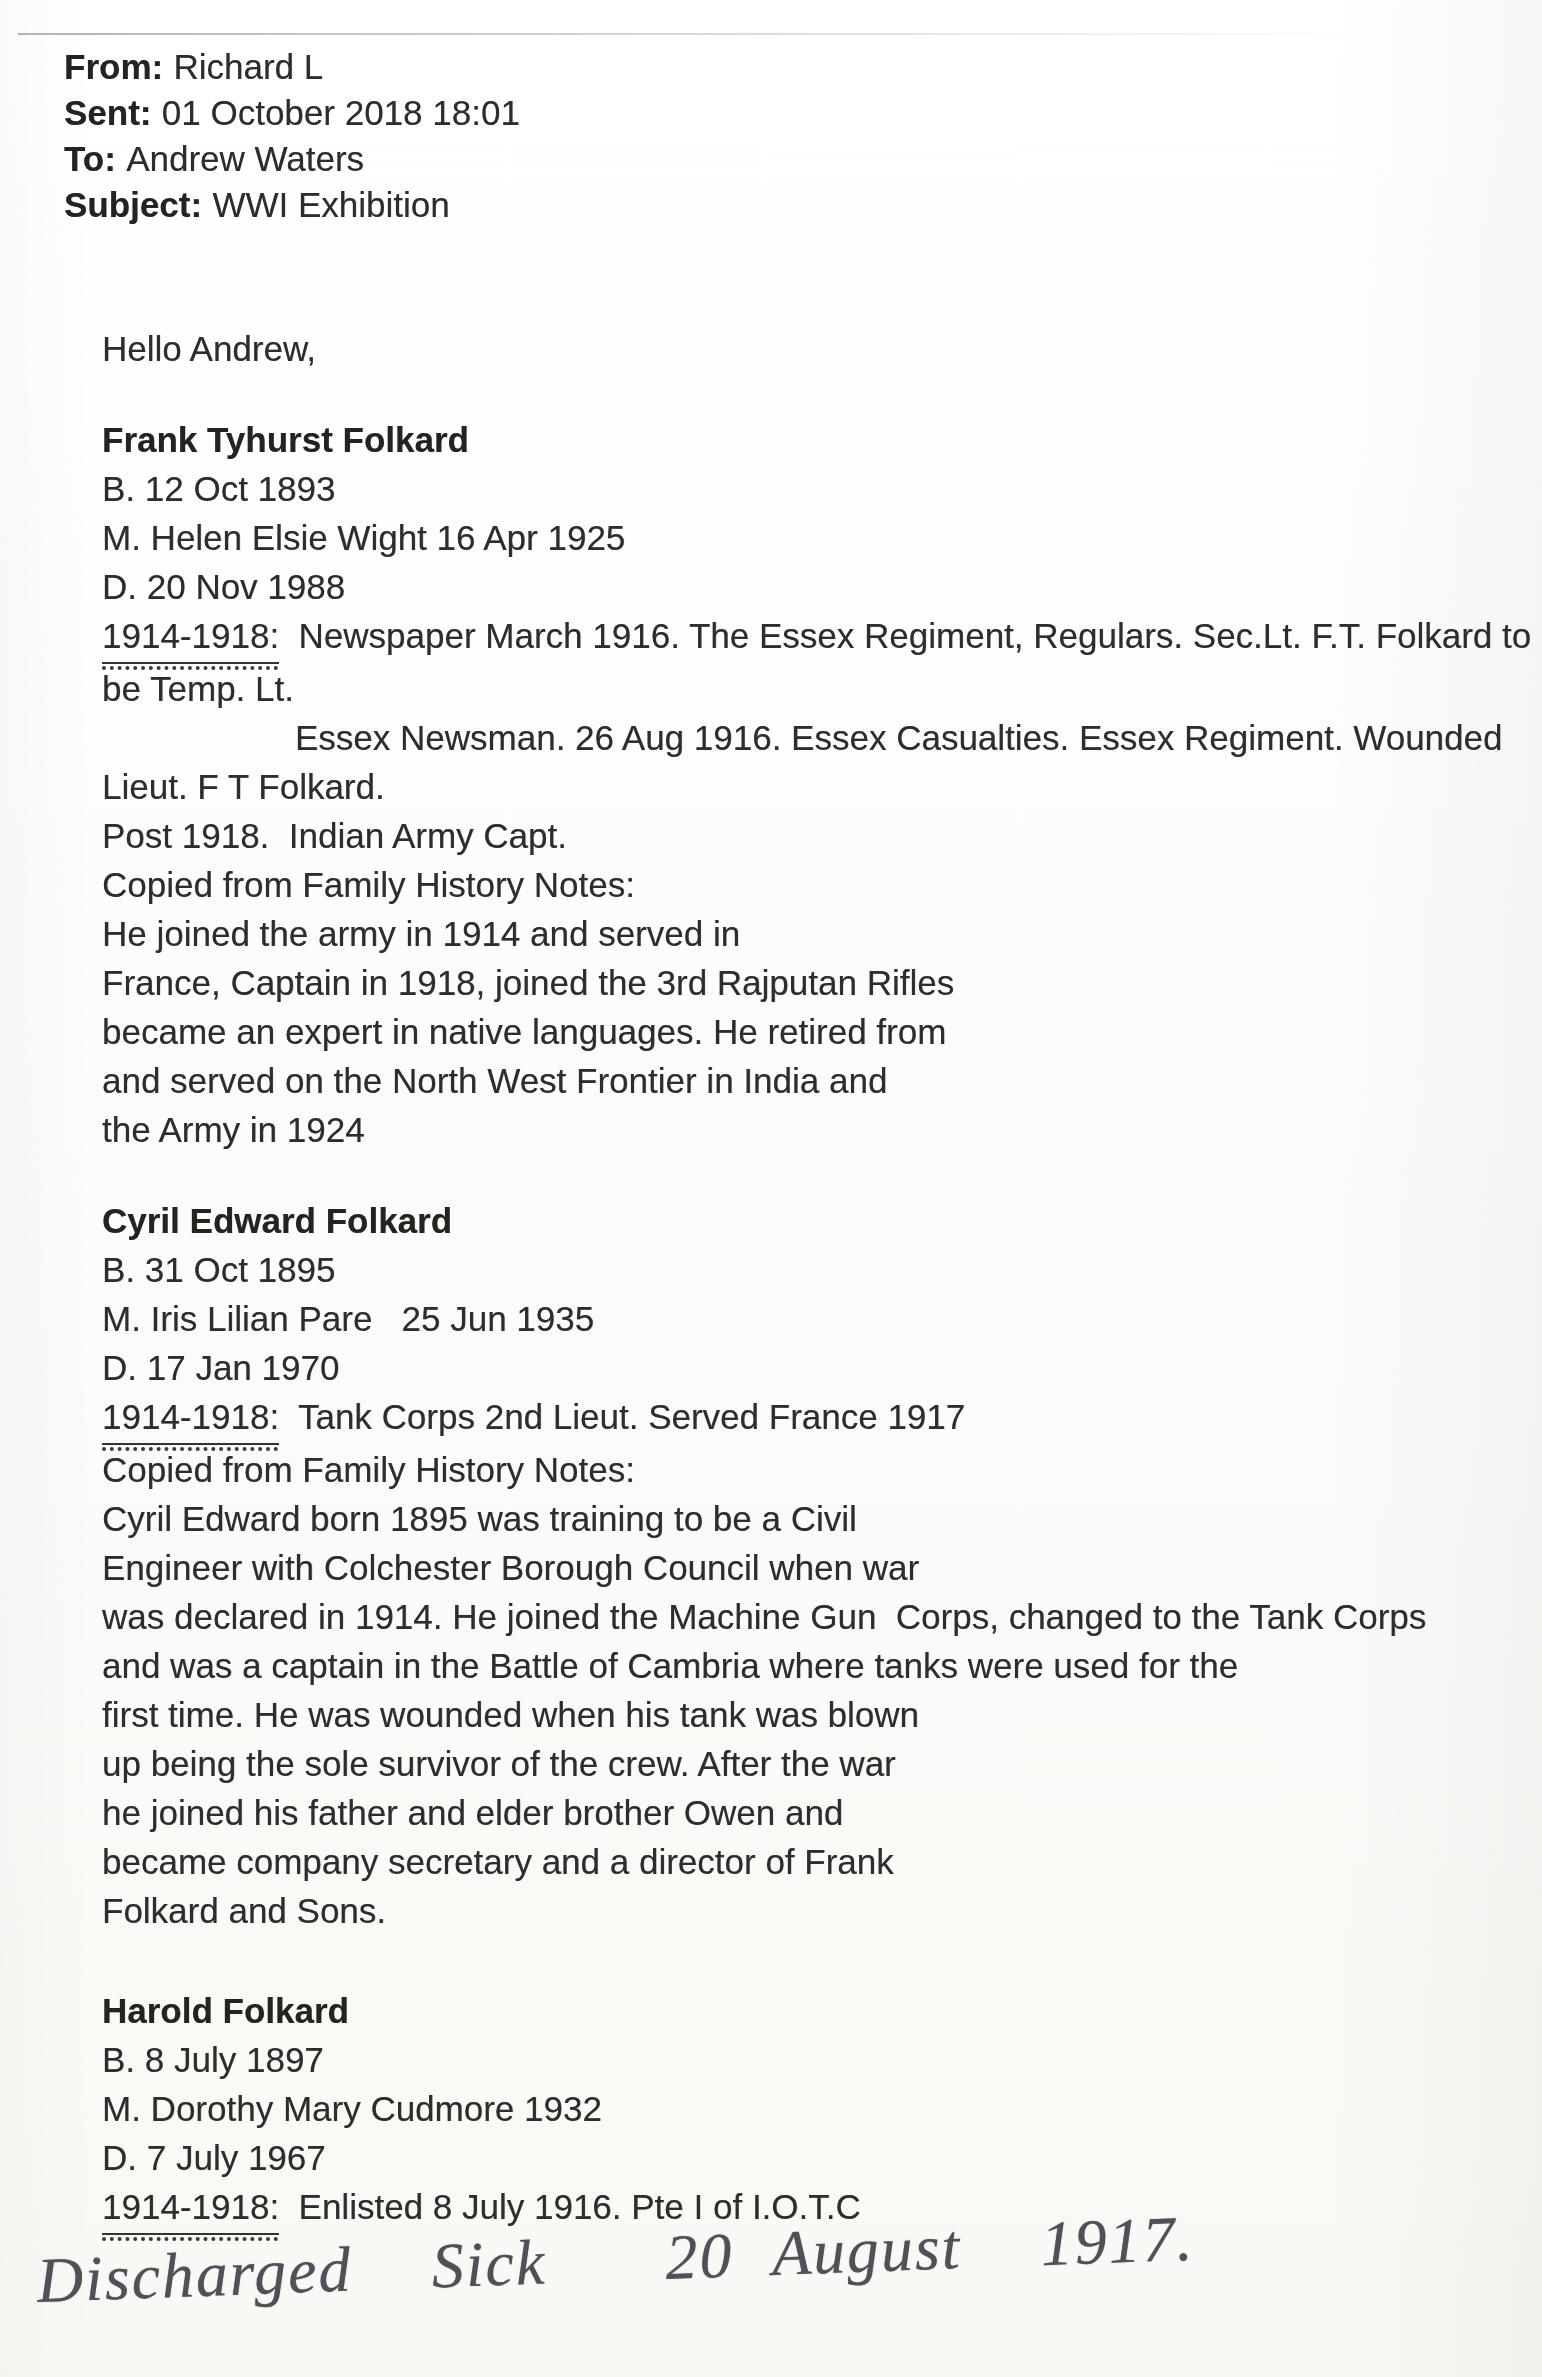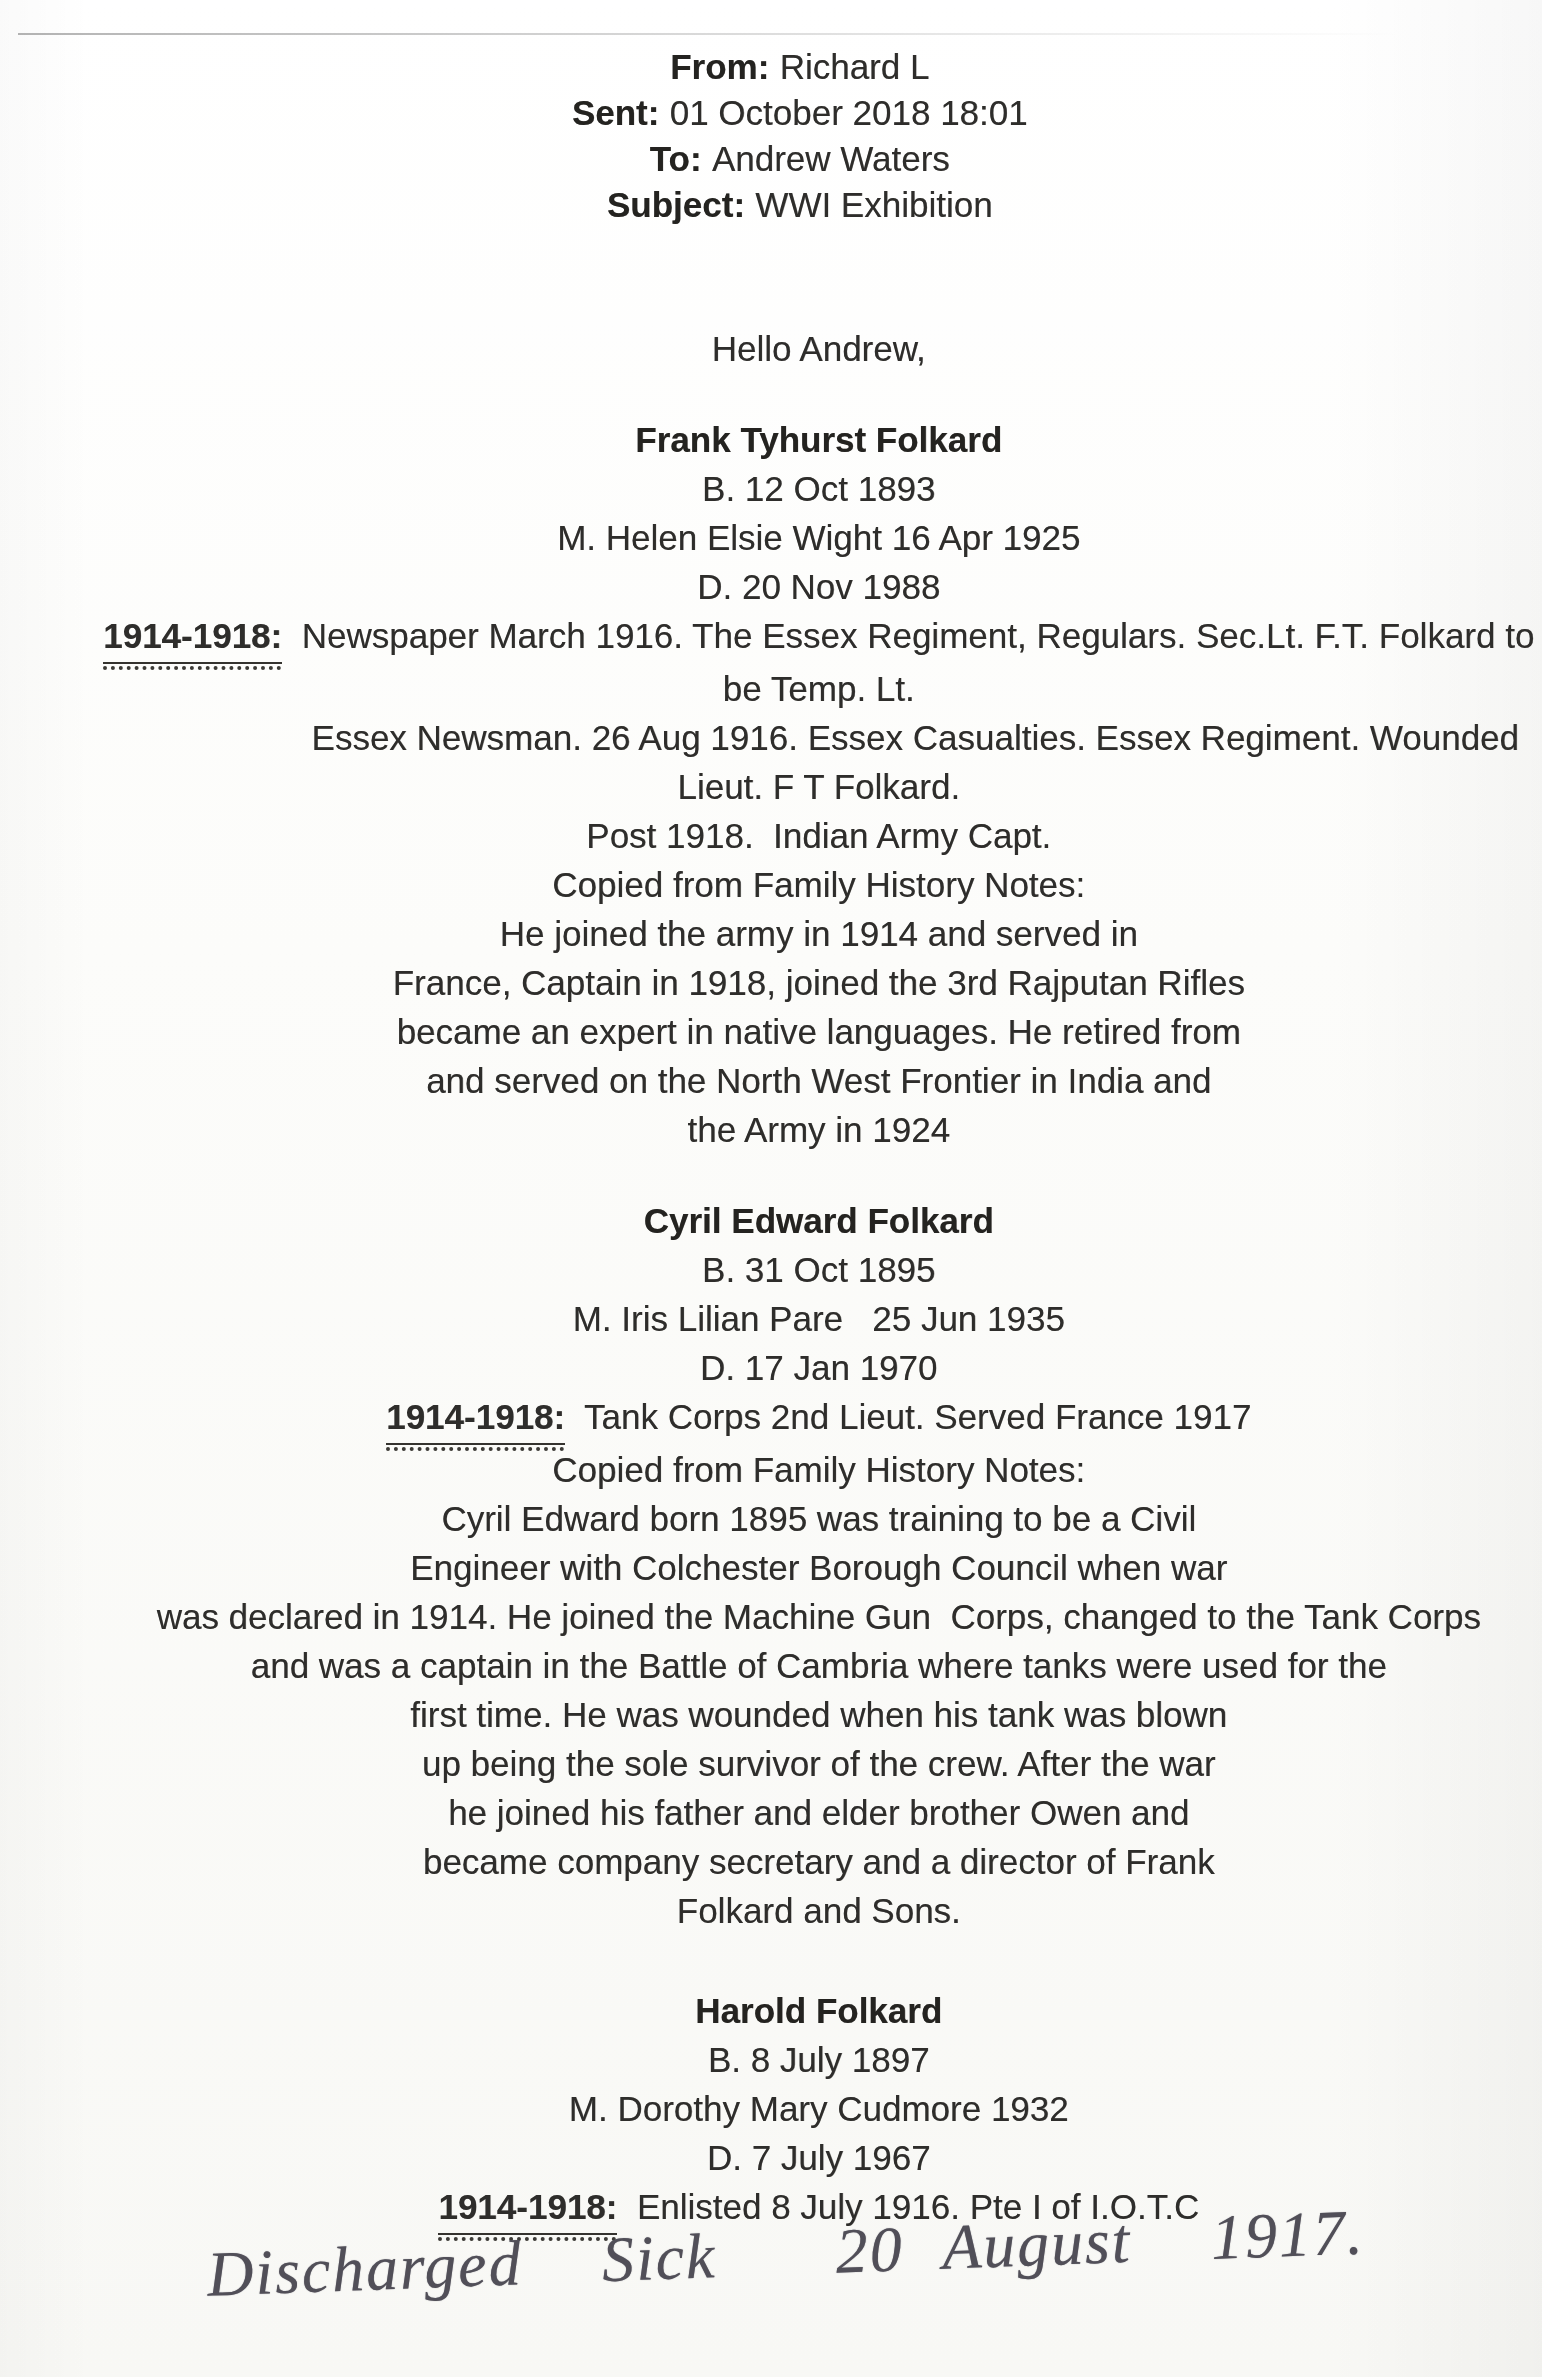--- a/index.html
+++ b/index.html
@@ -8,21 +8,20 @@
     width: 1542px;
     height: 2377px;
     overflow: hidden;
     box-sizing: border-box;
     background:
       linear-gradient(90deg, rgba(0,0,0,0.018) 0%, rgba(0,0,0,0) 6%, rgba(0,0,0,0) 86%, rgba(0,0,0,0.03) 100%),
       linear-gradient(180deg, #ffffff 0%, #fcfcfa 40%, #f8f8f5 100%);
     font-family: "Liberation Sans", "DejaVu Sans", sans-serif;
     font-size: 35px;
     color: #2e2d2b;
-    text-align: center;
   }
   .content {
     padding: 44px 6.4px 0 64px;
     text-shadow: 0.3px 0.4px 0.6px rgba(70,68,64,0.55);
   }
   .scan-line {
     position: absolute;
     top: 33px; left: 18px;
     width: 1382px; height: 1.9px;
     background: linear-gradient(90deg,
@@ -38,21 +37,20 @@
   .intro { margin-top: 54px; }
   .sec-frank { margin-top: 42px; }
   .sec-cyril { margin-top: 42px; }
   .sec-harold { margin-top: 51px; }
   .indent1 { padding-left: 193px; }
   .ww1 {
     display: inline-block;
     position: relative;
     border-bottom: 2.6px solid #35332f;
     padding-bottom: 1.9px;
-    font-weight: bold;
   }
   .ww1::after {
     content: "";
     position: absolute;
     left: 0; right: 1.3px; bottom: -8.4px;
     height: 0;
     border-bottom: 4.5px dotted #3c3a36;
   }
   .handwritten {
     margin-top: 10.3px;

